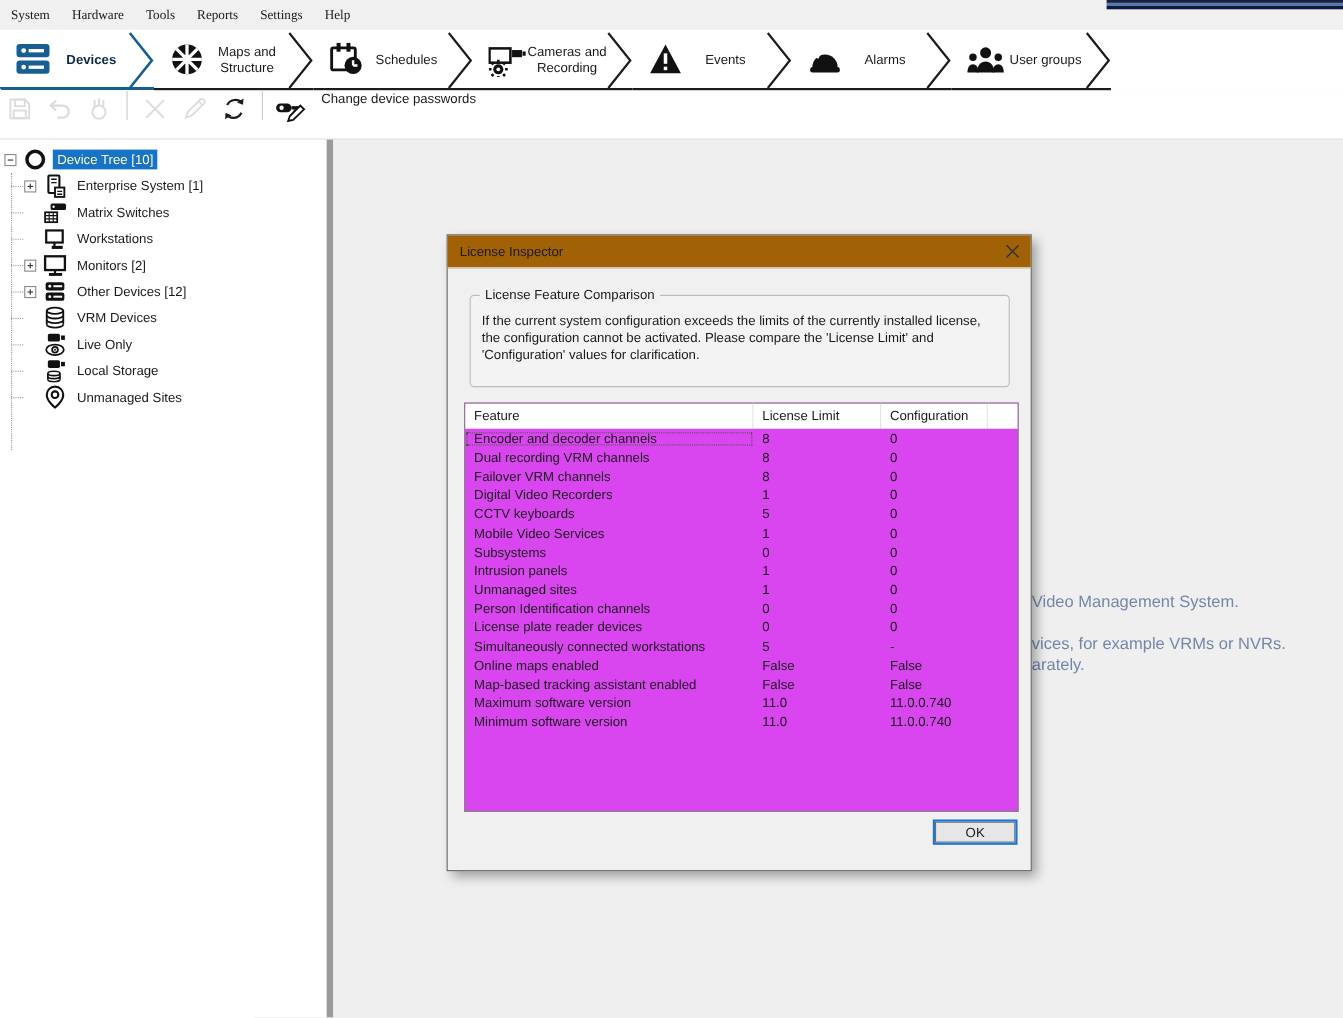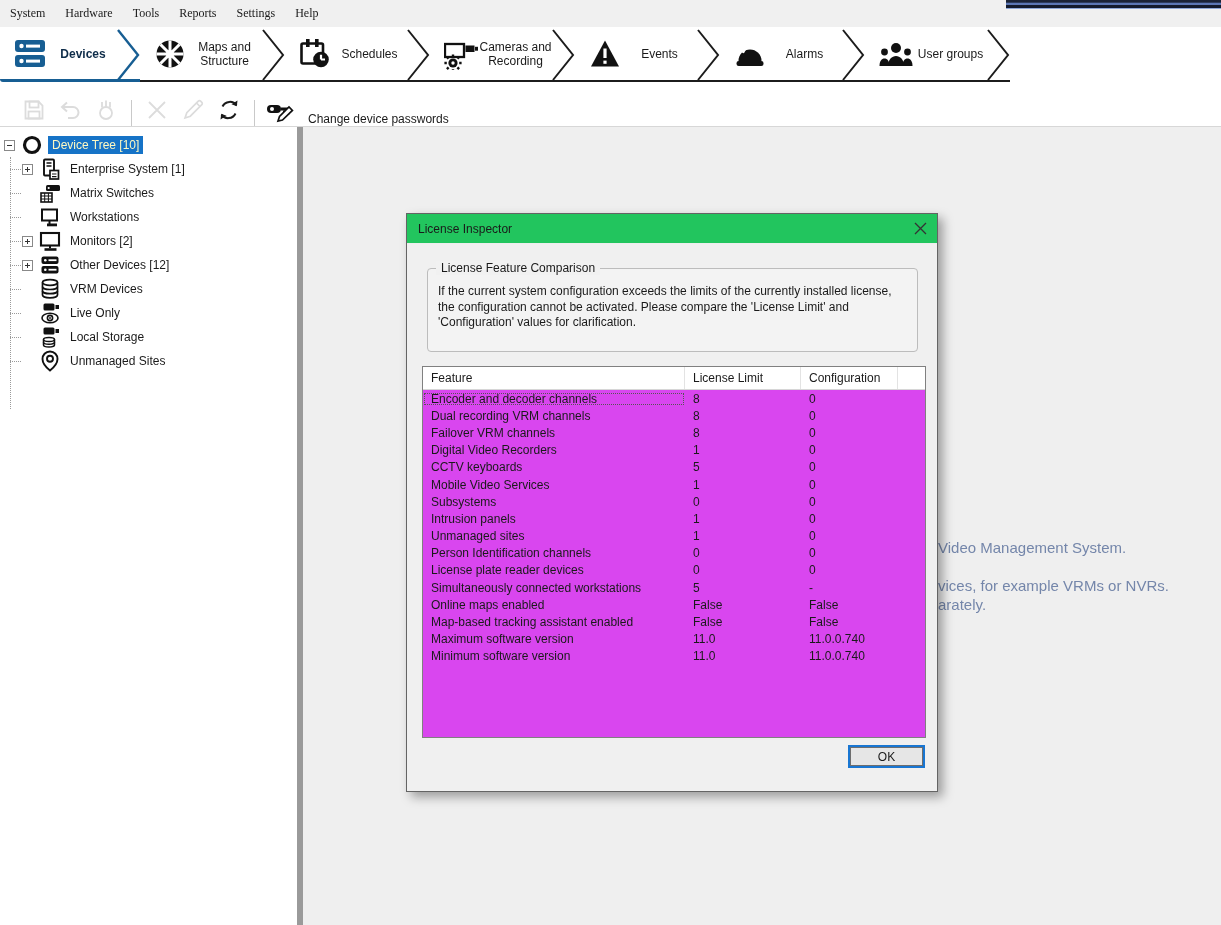--- a/index.html
+++ b/index.html
@@ -28,21 +28,21 @@
   .tab-icon { flex:none; margin-left:14px; }
   .tab-label { flex:1; text-align:center; font-size:12px; line-height:14px; }
   .tab .chev { position:absolute; right:0; top:0; width:24px; height:54px; }
   .chev polyline { fill:none; stroke:#1c1c1c; stroke-width:2; }
   .tab.active { border-bottom:3px solid #175e93; border-radius:0 0 0 3px; }
   .tab.active .chev polyline { stroke:#175e93; stroke-width:2.4; }
   .tab.active .tab-label { font-weight:bold; color:#0e2c49; }
   
   .toolbar {
     position:absolute; top:83px; left:0; right:0; height:44px; background:#fff;
-    border-bottom:1px solid #d7d7d7; display:flex; align-items:flex-end; padding-left:16px;
+    border-bottom:1px solid #d7d7d7; display:flex; align-items:flex-start; padding-left:0;
   }
   .tbtn { width:36px; height:32px; display:flex; align-items:center; justify-content:center; flex:none; }
   .tsep { width:1px; height:26px; background:#c9c9c9; margin:0 7px; flex:none; }
   .tb-label { font-size:12px; margin-left:10px; }
   .dis { color:#dcdcdc; }
   .ena { color:#1a1a1a; }
   
   .left-panel { position:absolute; top:127px; left:0; width:297px; bottom:0; background:#fff; }
   .v-divider { position:absolute; top:127px; left:297px; width:6px; bottom:0; background:#9a9a9a; }
   .tree { position:relative; padding-top:6px; }
@@ -60,21 +60,21 @@
   .trow.selected .tlabel { background:#1673c7; color:#fef9c3; }
   
   .content { position:absolute; top:127px; left:303px; right:0; bottom:0; background:#efefef; }
   .help-line { position:absolute; font-size:15px; color:#7486aa; white-space:nowrap; }
   
   .dialog {
     position:absolute; left:406px; top:213px; width:532px; height:579px;
     background:#f0f0f0; border:1px solid #646464;
     box-shadow:5px 5px 10px rgba(0,0,0,0.35); z-index:10;
   }
-  .dlg-titlebar { height:30px; background:#22c55e; display:flex; align-items:center; padding-left:11px; font-size:12px; border-bottom:1px solid #ededed; }
+  .dlg-titlebar { height:30px; background:#a16207; display:flex; align-items:center; padding-left:11px; font-size:12px; border-bottom:1px solid #ededed; }
   .dlg-close { margin-left:auto; width:34px; height:30px; display:flex; align-items:center; justify-content:center; cursor:pointer; }
   .groupbox { position:absolute; left:20px; top:54px; width:491px; height:84px; border:1px solid #bcbcbc; border-radius:4px; background:#f3f3f3; }
   .gb-legend { position:absolute; top:-8px; left:8px; background:#f1f1f1; padding:0 5px; font-size:12px; }
   .gb-text { position:absolute; left:10px; top:15px; width:468px; font-size:12px; line-height:15.5px; }
   .lic-table { position:absolute; left:15px; top:152px; width:504px; height:372px; border:1px solid #808080; background:#d946ef; }
   .lic-header { height:23px; background:#fff; border-bottom:1px solid #d6d6d6; display:flex; font-size:12px; align-items:stretch; }
   .hc { display:flex; align-items:center; padding-left:8px; border-right:1px solid #e3e3e3; }
   .c-feature { width:262px; }
   .c-limit { width:116px; }
   .c-config { width:97px; }

